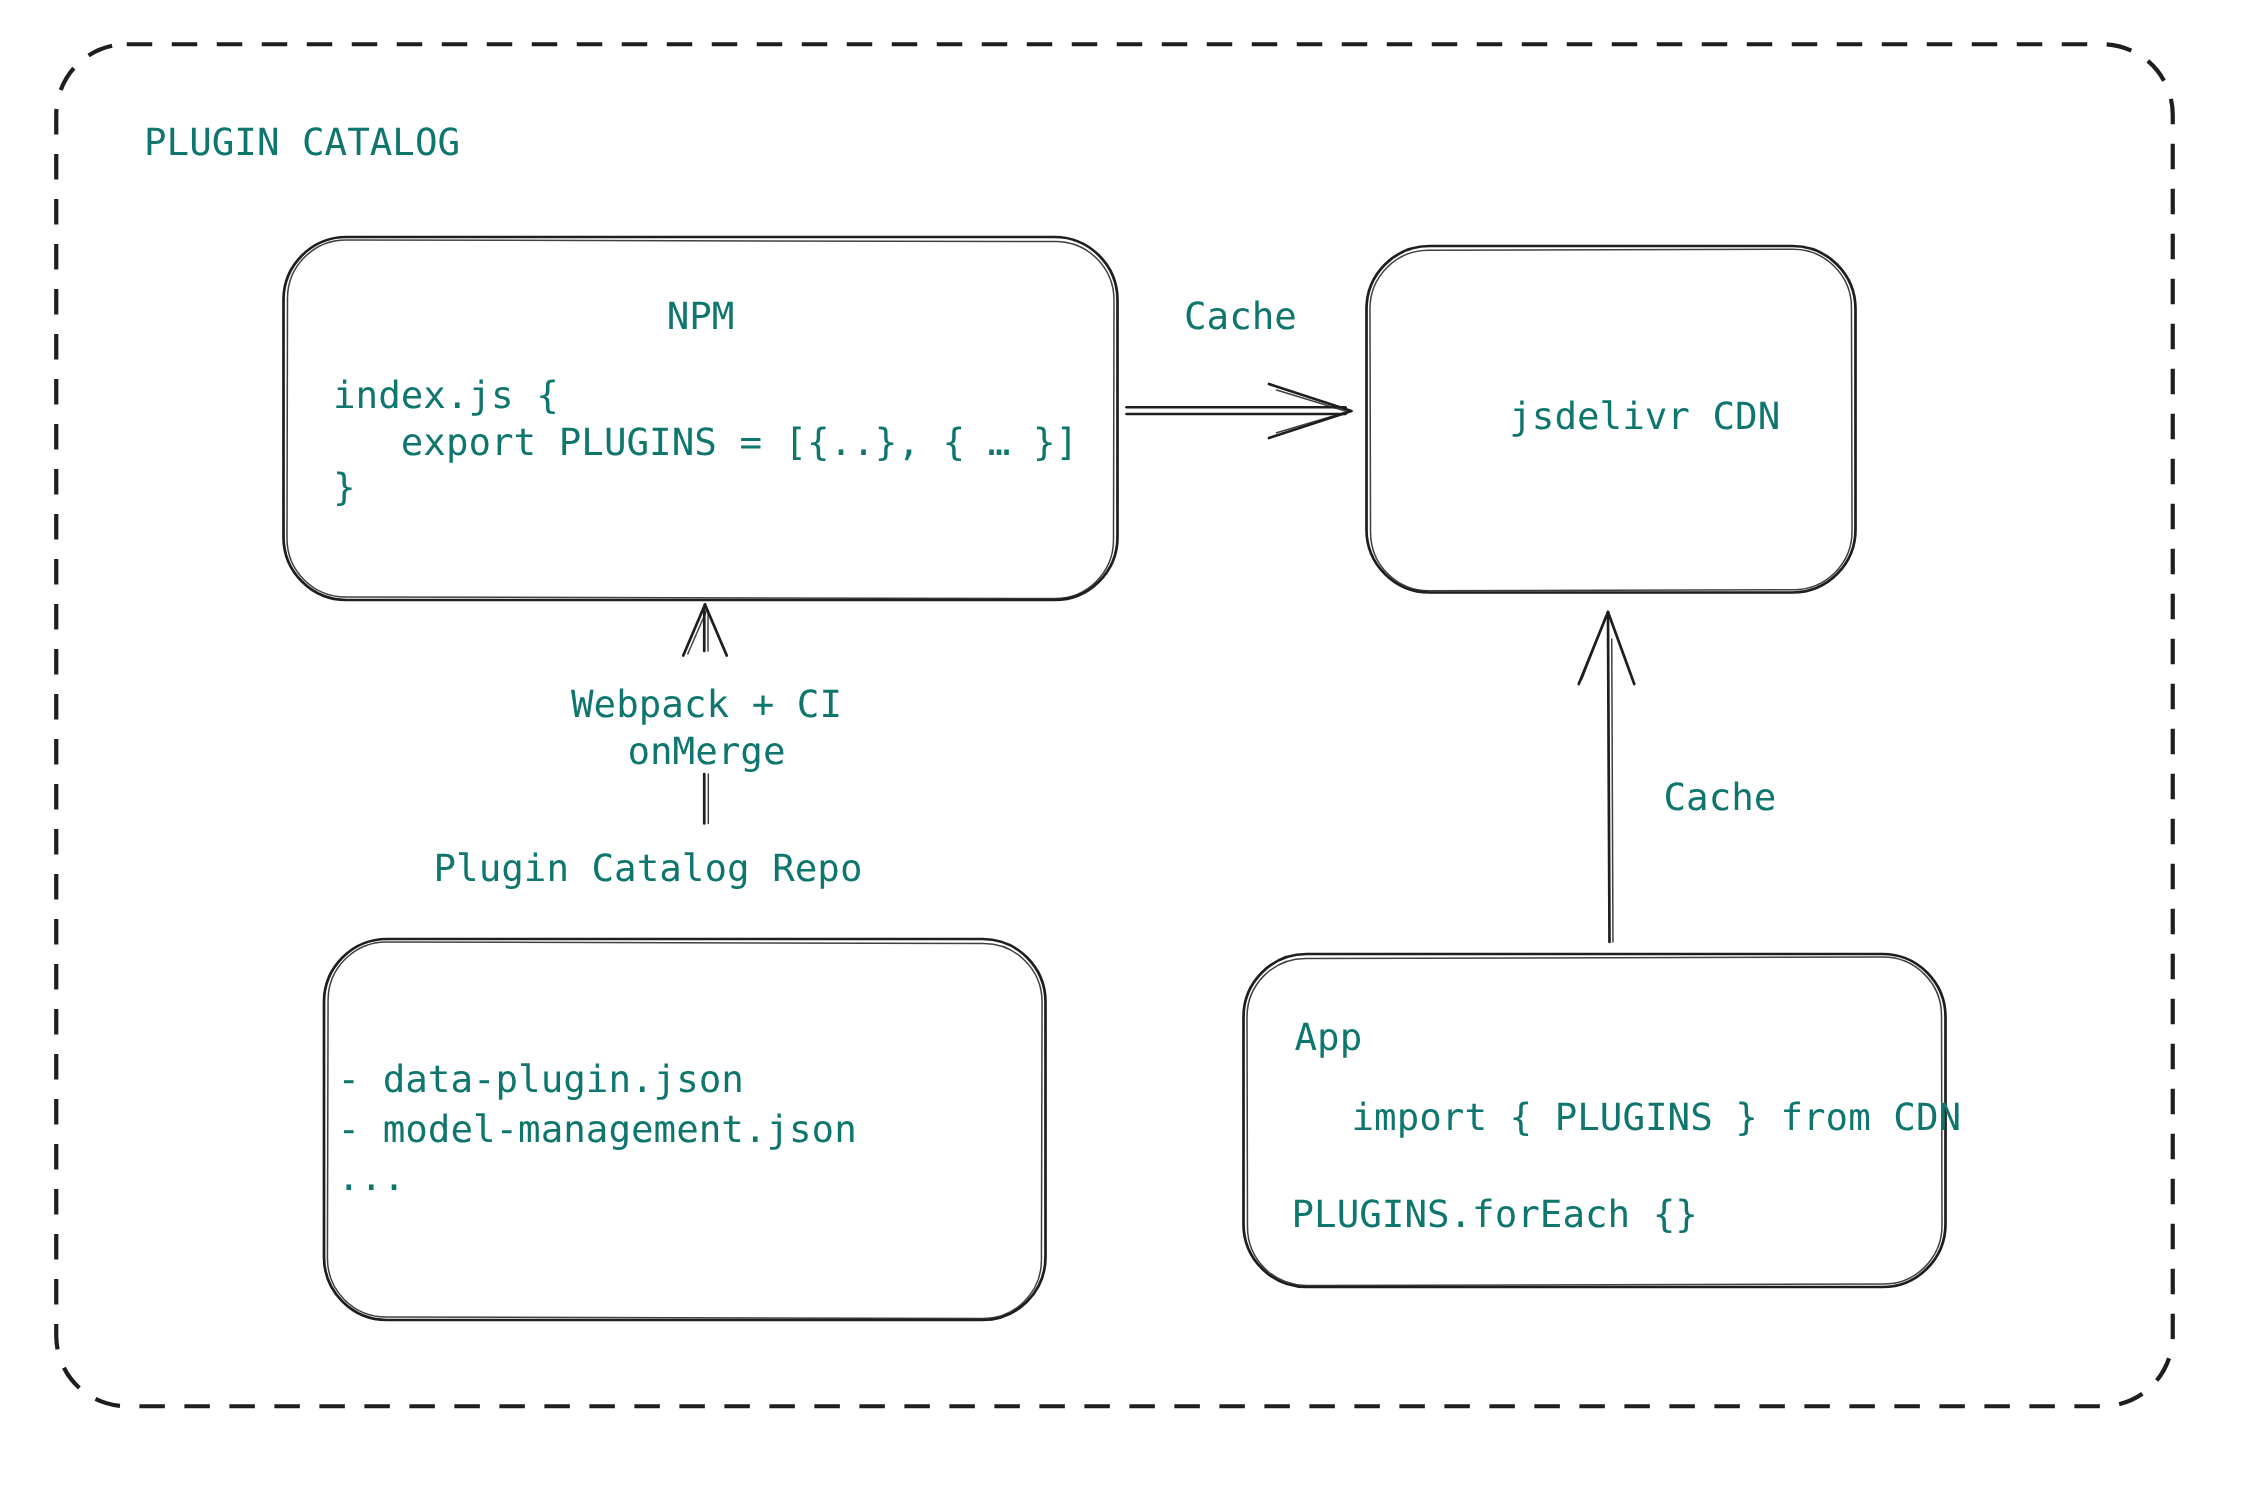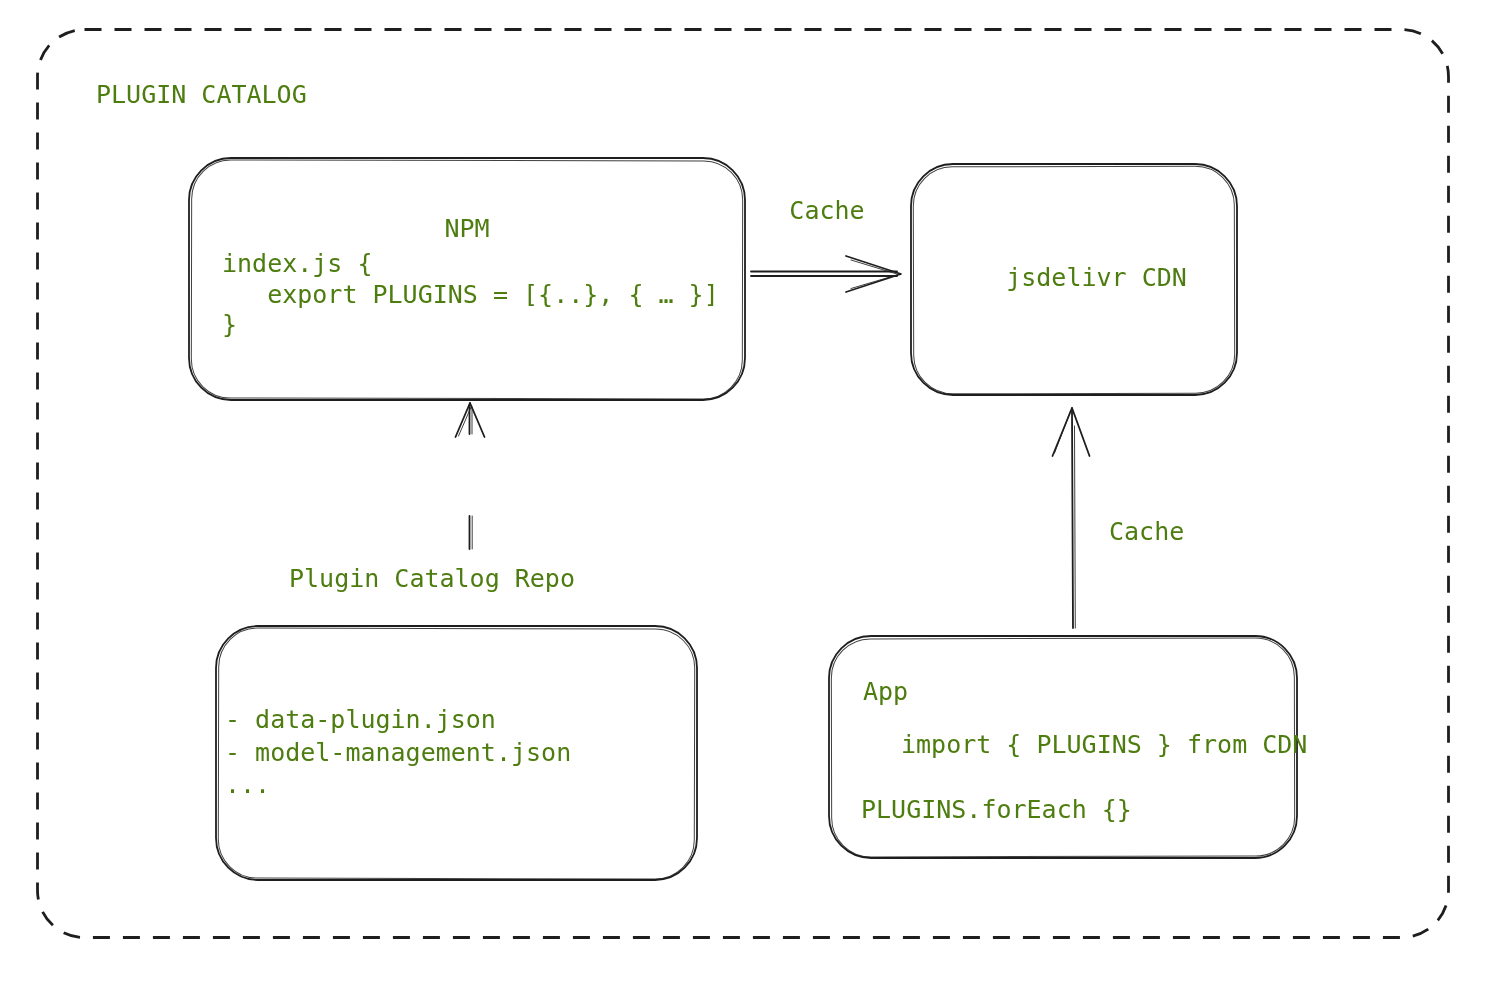--- a/index.html
+++ b/index.html
@@ -18,25 +18,25 @@
   .strokes {
     position: absolute;
     inset: 0;
   }
   .t {
     position: absolute;
     font-family: "DejaVu Sans Mono", "Liberation Mono", monospace;
     font-size: 25px;
     font-weight: 500;
     line-height: 30px;
-    color: #4d7c0f;
+    color: #0f766e;
     white-space: pre;
   }
   #t-title       { left: 96px;  top: 80px; }
-  #t-npm-title   { left: 189px; top: 196px; width: 556px; text-align: center; margin-top: 18px; }
+  #t-npm-title   { left: 189px; top: 196px; width: 556px; text-align: center; }
   #t-npm-code    { left: 222px; top: 249px; line-height: 30.5px; }
   #t-cache       { left: 752px; top: 196px; width: 150px; text-align: center; }
   #t-cdn-title   { left: 911px; top: 263px; width: 371px; text-align: center; }
   #t-build       { left: 322px; top: 454px; width: 298px; text-align: center; line-height: 31px; }
   #t-repo-label  { left: 289px; top: 564px; text-align: right; }
   #t-repo-files  { left: 225px; top: 704px; line-height: 32.5px; }
   #t-app-title   { left: 863px; top: 677px; text-align: right; }
   #t-app-import  { left: 861px; top: 730px; margin-left: 40px; }
   #t-app-foreach { left: 861px; top: 795px; text-align: center; }
   #t-import      { left: 1109px; top: 517px; }
@@ -126,20 +126,22 @@
   <div class="t" id="t-npm-title">NPM</div>
 
   <div class="t" id="t-npm-code">index.js {
    export PLUGINS = [{..}, { … }]
 }</div>
 
   <div class="t" id="t-cache">Cache</div>
 
   <div class="t" id="t-cdn-title">jsdelivr CDN</div>
 
+  <div class="t" id="t-build">Webpack + CI
+onMerge</div>
 
   <div class="t" id="t-repo-label">Plugin Catalog Repo</div>
 
   <div class="t" id="t-repo-files">- data-plugin.json
 - model-management.json
 ...</div>
 
   <div class="t" id="t-app-title">App</div>
 
   <div class="t" id="t-app-import">import { PLUGINS } from CDN</div>

